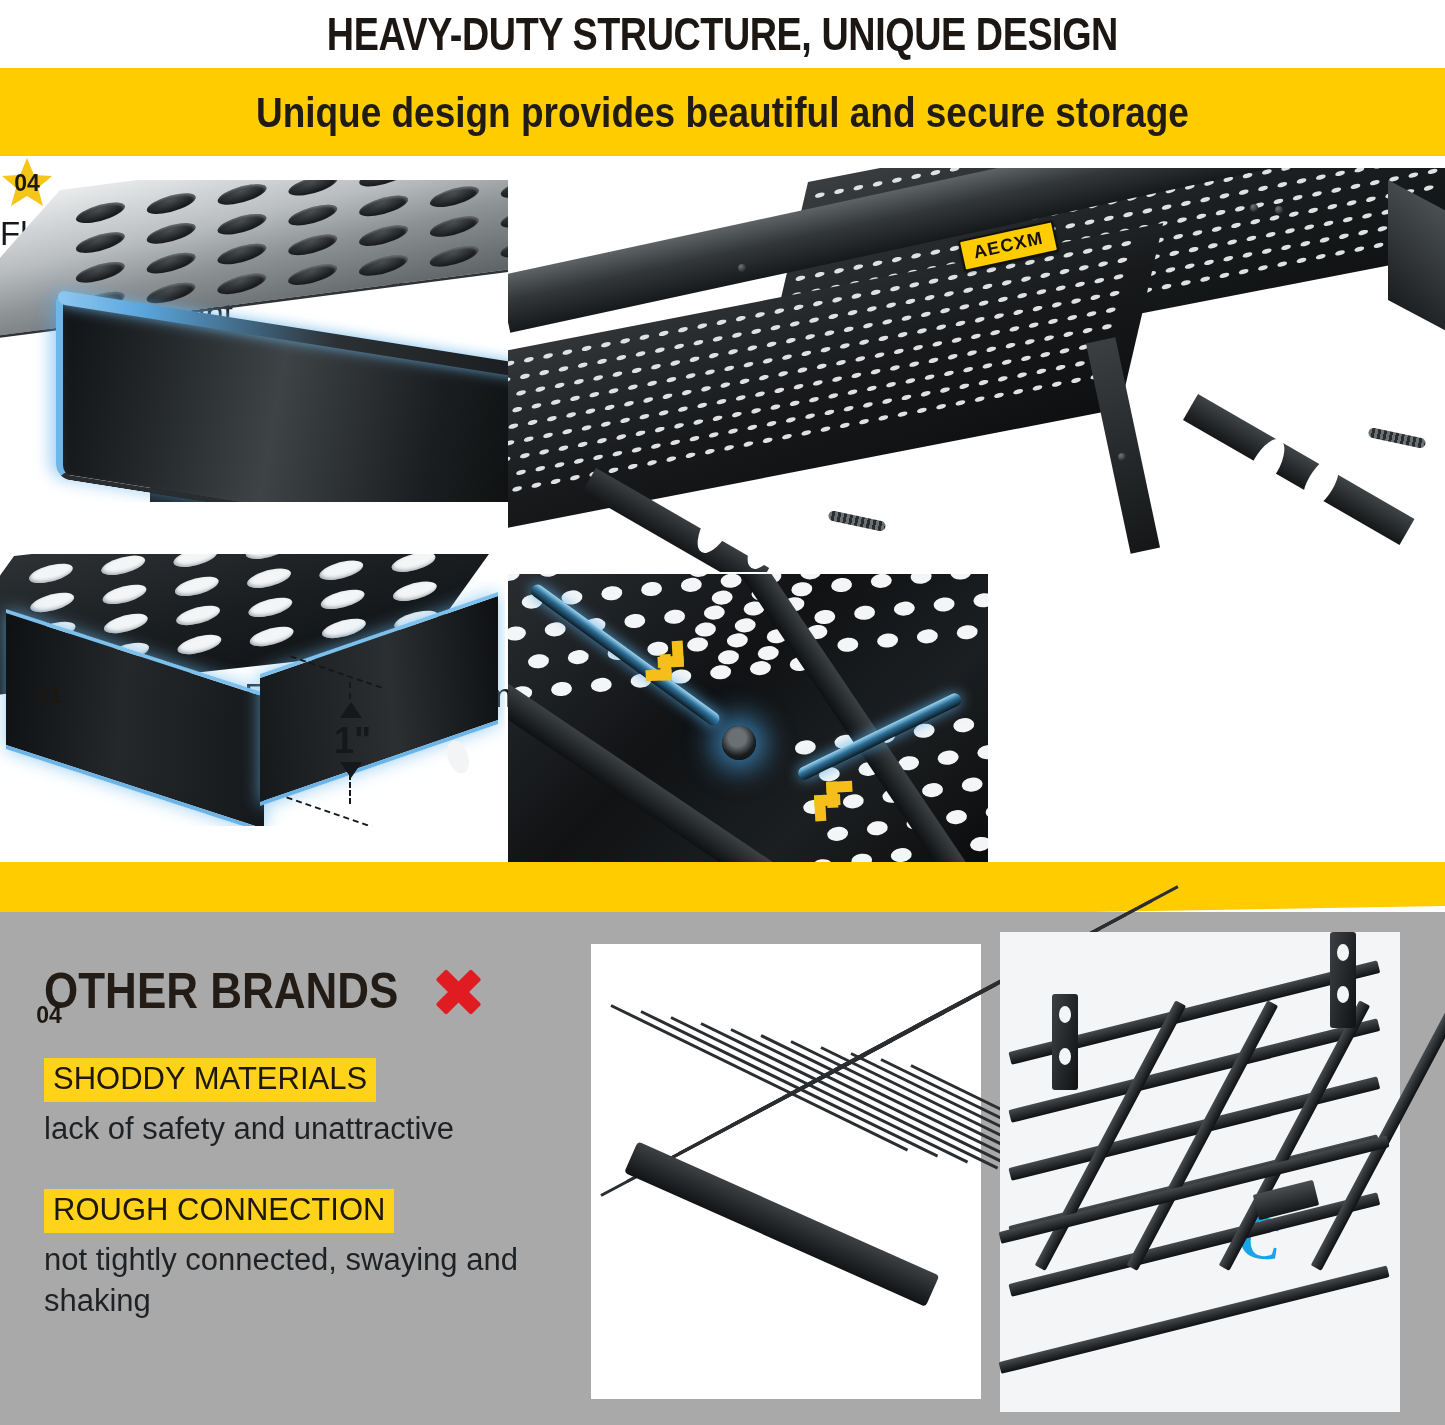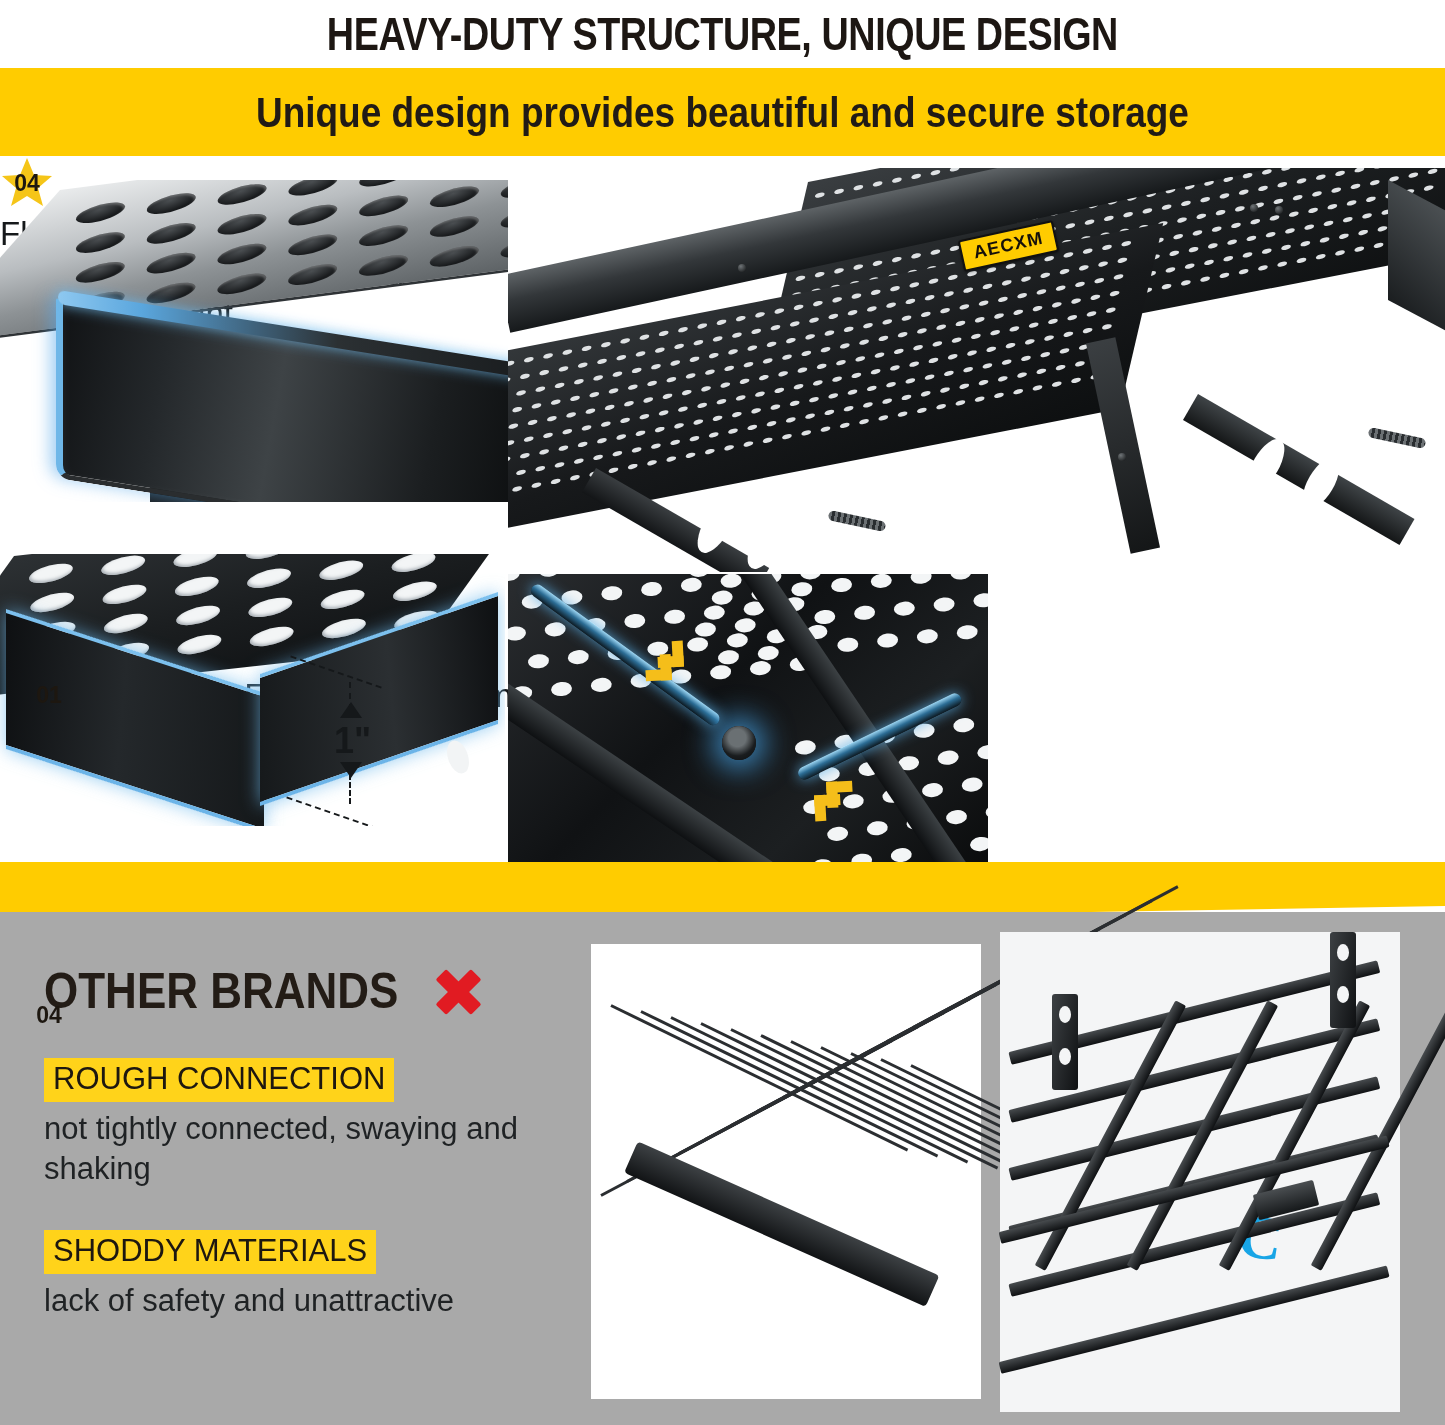--- a/index.html
+++ b/index.html
@@ -1123,27 +1123,27 @@
   <div class="other-col">
     <div class="other-head">
       <div class="other-head-text">OTHER BRANDS</div>
       <div class="x-mark">
           <b></b>
           <b></b>
         </div>
     </div>
 
     <div class="other-block">
+      <div class="hl">SHODDY MATERIALS</div>
+      <div class="sub">lack of safety and unattractive</div>
+    </div>
+
+    <div class="other-block">
       <div class="hl">ROUGH CONNECTION</div>
       <div class="sub">not tightly connected, swaying and shaking</div>
-    </div>
-
-    <div class="other-block">
-      <div class="hl">SHODDY MATERIALS</div>
-      <div class="sub">lack of safety and unattractive</div>
     </div>
   </div>
 
   <div id="photo-mesh">
       <div style="position: absolute; background: rgb(43, 46, 49); left: 20px; top: 60px; width: 330px; height: 3px; transform: rotate(26deg); transform-origin: left center;"></div>
       <div style="position: absolute; background: rgb(43, 46, 49); left: 50px; top: 66px; width: 330px; height: 3px; transform: rotate(26deg); transform-origin: left center;"></div>
       <div style="position: absolute; background: rgb(43, 46, 49); left: 80px; top: 72px; width: 330px; height: 3px; transform: rotate(26deg); transform-origin: left center;"></div>
       <div style="position: absolute; background: rgb(43, 46, 49); left: 110px; top: 78px; width: 330px; height: 3px; transform: rotate(26deg); transform-origin: left center;"></div>
       <div style="position: absolute; background: rgb(43, 46, 49); left: 140px; top: 84px; width: 330px; height: 3px; transform: rotate(26deg); transform-origin: left center;"></div>
       <div style="position: absolute; background: rgb(43, 46, 49); left: 170px; top: 90px; width: 330px; height: 3px; transform: rotate(26deg); transform-origin: left center;"></div>

